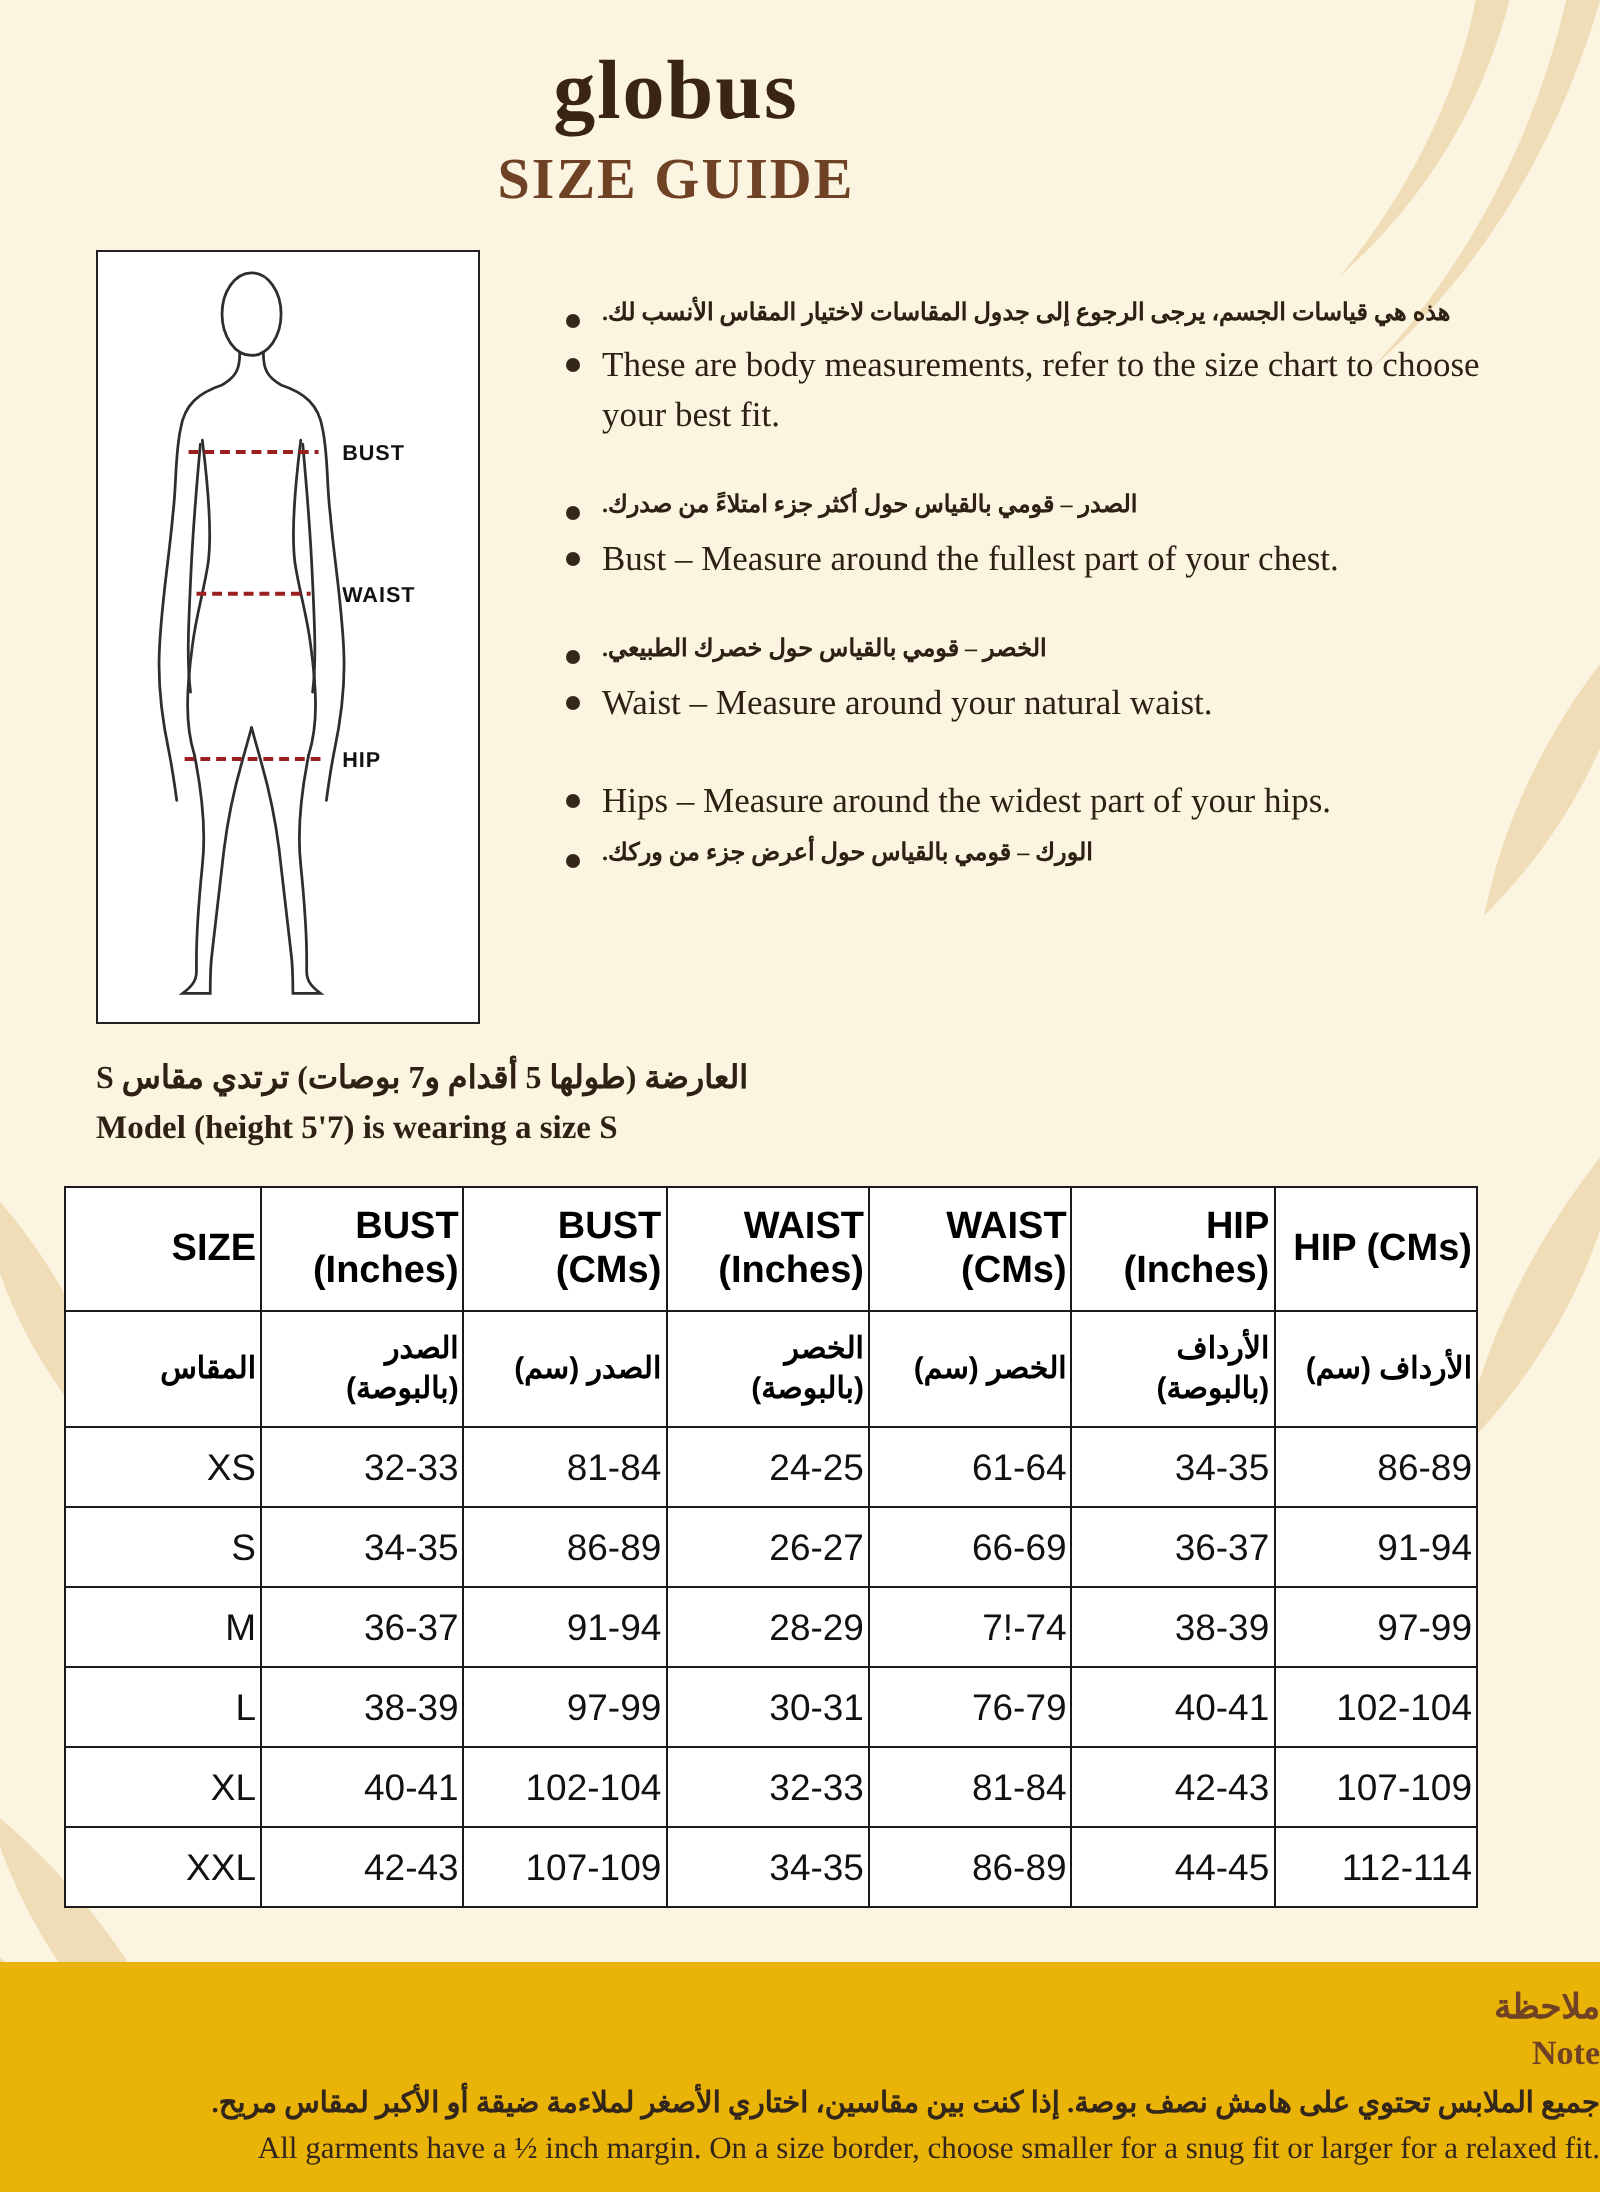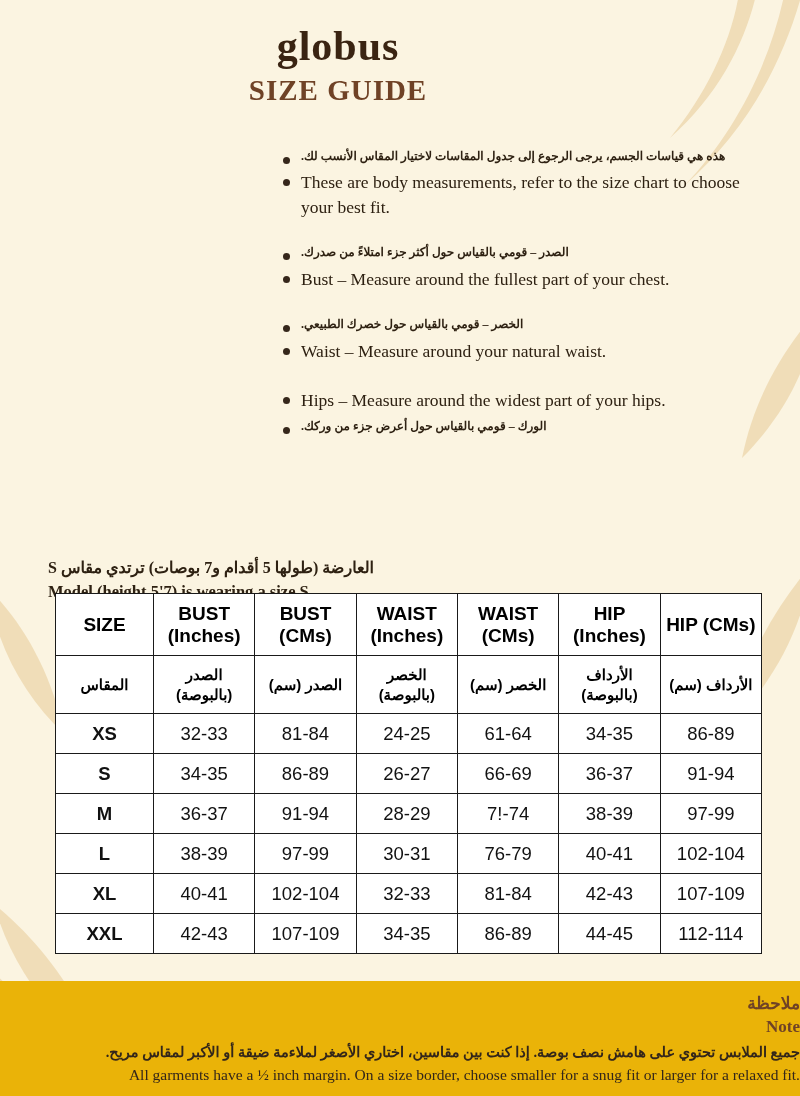--- a/index.html
+++ b/index.html
@@ -48,39 +48,39 @@
     flex:0 0 auto; width:7px; height:7px; border-radius:50%;
     background:#35261a; margin-top:9px;
   }
   .ar {
     direction:rtl; text-align:left;
     font-size:12px; font-weight:bold; line-height:1.45; color:#2e2112;
   }
   .en { font-size:17.5px; line-height:1.4; color:#2e2112; }
 
   
-  .model-note { position:absolute; left:48px; top:556px; width:560px; }
+  .model-note { position:absolute; left:48px; top:528px; width:560px; }
   .model-note .ar { font-weight:bold; font-size:16px; line-height:1.5; }
   .model-note .en { font-size:16.5px; font-weight:bold; line-height:1.45; }
 
   
   .size-table {
-    position:absolute; left:55px; top:593px;
+    position:absolute; left:32px; top:593px;
     border-collapse:collapse; table-layout:fixed; width:707px;
     background:#ffffff;
     font-family:"Liberation Sans", sans-serif;
-    text-align:center;
+    text-align:right;
   }
   .size-table th, .size-table td {
     border:1.5px solid #1a1a1a; vertical-align:middle; padding:2px;
   }
   .hdr-en th { height:62px; font-size:19px; font-weight:bold; line-height:1.15; color:#000; }
   .hdr-ar th { height:58px; font-size:15px; font-weight:bold; line-height:1.3; color:#000; }
   .size-table tbody td { height:40px; font-size:18.5px; color:#111; }
-  .size-table tbody td.size-cell { font-weight:bold; }
+  .size-table tbody td.size-cell { font-weight:normal; }
   .col-size { width:98px; }
 
   
   .note-band {
     position:absolute; left:0; top:981px; width:800px; height:115px;
     background:#eab308; text-align:right; padding-top:11px; z-index:1;
   }
   .note-title-ar { font-size:17px; font-weight:bold; color:#6f4226; line-height:1.4; }
   .note-title-en { font-size:17px; font-weight:bold; color:#6f4226; line-height:1.3; }
   .note-body-ar { margin-top:4px; font-size:14.5px; font-weight:bold; color:#33261a; line-height:1.5; }
@@ -107,20 +107,42 @@
   <path d="M0,70 C30,94 58,128 72,168 C38,140 12,106 0,70 Z" fill="#f0ddb8"></path>
 </svg>
 
 <div class="content">
 
   <div class="header">
     <div class="logo">globus</div>
     <div class="title">SIZE GUIDE</div>
   </div>
 
+  <div class="figure-box">
+    <svg width="189" height="384" viewBox="0 0 192 387">
+
+      <ellipse class="body-line" cx="78" cy="30" rx="15" ry="21"></ellipse>
+      <path class="body-line" d="M72,50 C72,58 70,62 63,66 C51,70 44,76 42,88 C39,102 40,116 38,132 C36,156 31,184 31,208 C31,224 33,238 36,252 C38,262 39,270 40,277"></path>
+      <path class="body-line" d="M84,50 C84,58 86,62 93,66 C105,70 112,76 114,88 C117,102 116,116 118,132 C120,156 125,184 125,208 C125,224 123,238 120,252 C118,262 117,270 116,277"></path>
+      <path class="body-line" d="M52,96 C50,118 48,142 47,166 C46,188 45,206 47,222"></path>
+      <path class="body-line" d="M104,96 C106,118 108,142 109,166 C110,188 111,206 109,222"></path>
+      <path class="body-line" d="M53,94 C56,118 58,140 56,156 C54,170 50,182 48,198 C45,220 44,238 49,254"></path>
+      <path class="body-line" d="M103,94 C100,118 98,140 100,156 C102,170 106,182 108,198 C111,220 112,238 107,254"></path>
+      <path class="body-line" d="M49,254 C53,274 55,292 53,310 C51,330 50,346 50,358 L50,364 C50,369 47,372 43,375 L57,375 C57,368 57,361 58,354 C60,336 62,318 64,302 C66,286 69,272 73,258 L78,240"></path>
+      <path class="body-line" d="M107,254 C103,274 101,292 103,310 C105,330 106,346 106,358 L106,364 C106,369 109,372 113,375 L99,375 C99,368 99,361 98,354 C96,336 94,318 92,302 C90,286 87,272 83,258 L78,240"></path>
+
+      <line class="dash-line" x1="46" y1="100" x2="112" y2="100"></line>
+      <line class="dash-line" x1="50" y1="172" x2="108" y2="172"></line>
+      <line class="dash-line" x1="44" y1="256" x2="114" y2="256"></line>
+
+      <text class="measure-label" x="124" y="104">BUST</text>
+      <text class="measure-label" x="124" y="176">WAIST</text>
+      <text class="measure-label" x="124" y="260">HIP</text>
+    </svg>
+  </div>
 
   <div class="instructions">
     <div class="group">
       <div class="brow">
           <span class="dot"></span>
         <div class="ar" dir="rtl">هذه هي قياسات الجسم، يرجى الرجوع إلى جدول المقاسات لاختيار المقاس الأنسب لك.</div>
         </div>
       <div class="brow">
           <span class="dot"></span>
         <div class="en">These are body measurements, refer to the size chart to choose your best fit.</div>

